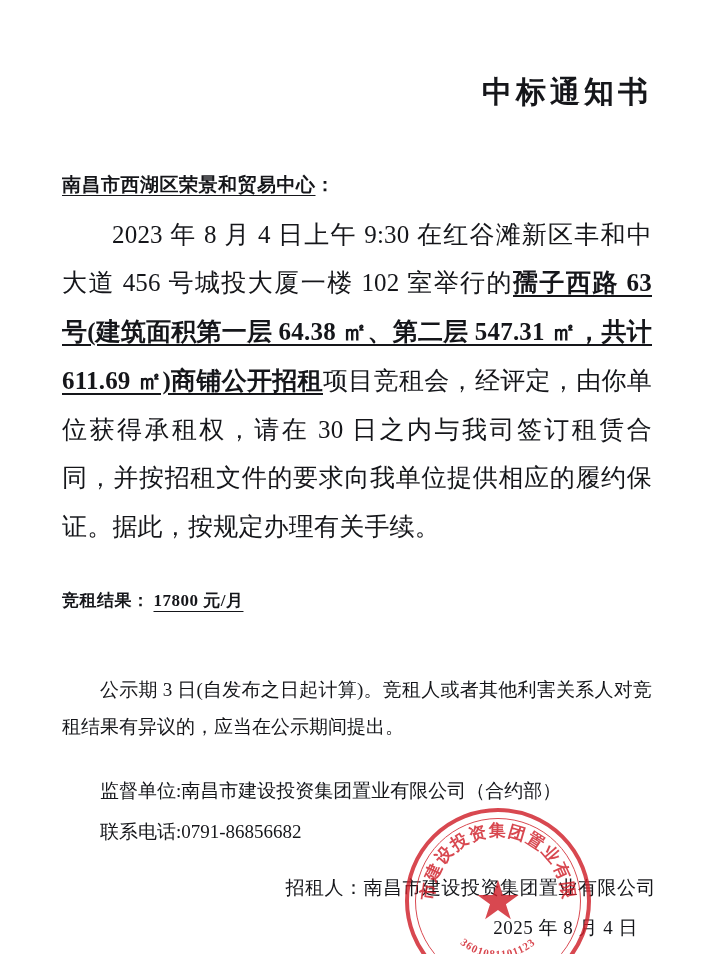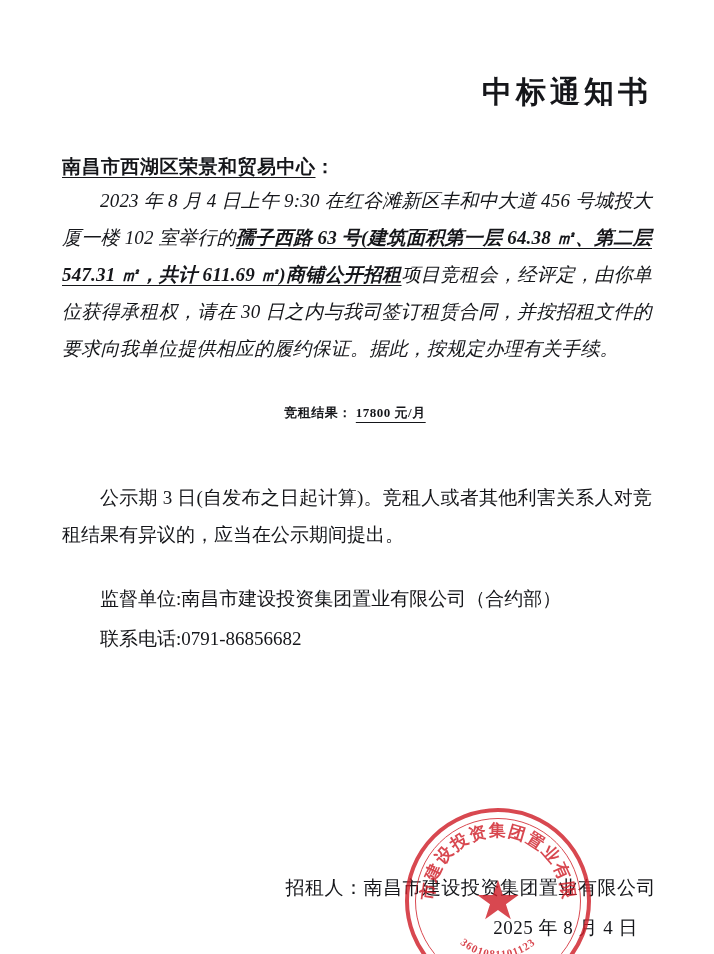--- a/index.html
+++ b/index.html
@@ -25,55 +25,53 @@
   .doc-title {
     text-align: right;
     font-size: 30px;
     font-weight: bold;
     letter-spacing: 4px;
     margin-top: 72px;
     margin-bottom: 0;
     font-family: "Liberation Serif", "DejaVu Serif", serif;
   }
   .addressee {
-    margin-top: 40px;
+    margin-top: 58px;
     font-size: 19px;
     font-weight: bold;
     line-height: 1.5;
     letter-spacing: 0.5px;
   }
   .addressee .name {
     text-decoration: underline;
     text-underline-offset: 4px;
   }
   .addressee .colon {
     font-weight: bold;
   }
   .body-para {
-    margin-top: 0;
-    font-size: 19px;
+    margin-top: 11px;
+    font-size: 25px;
     line-height: 1.95;
     text-align: justify;
     text-justify: inter-ideograph;
     text-indent: 2em;
     letter-spacing: 0.2px;
-    font-style: italic;
   }
   .emph {
     font-weight: bold;
     text-decoration: underline;
     text-underline-offset: 4px;
   }
   .result-line {
     margin-top: 34px;
-    font-size: 13px;
+    font-size: 17px;
     font-weight: bold;
     line-height: 1.8;
     letter-spacing: 0.5px;
-    text-align: center;
   }
   .result-line .value {
     text-decoration: underline;
     text-underline-offset: 5px;
     font-weight: bold;
     padding: 0 4px;
   }
   .notice-para {
     margin-top: 55px;
     font-size: 19px;

